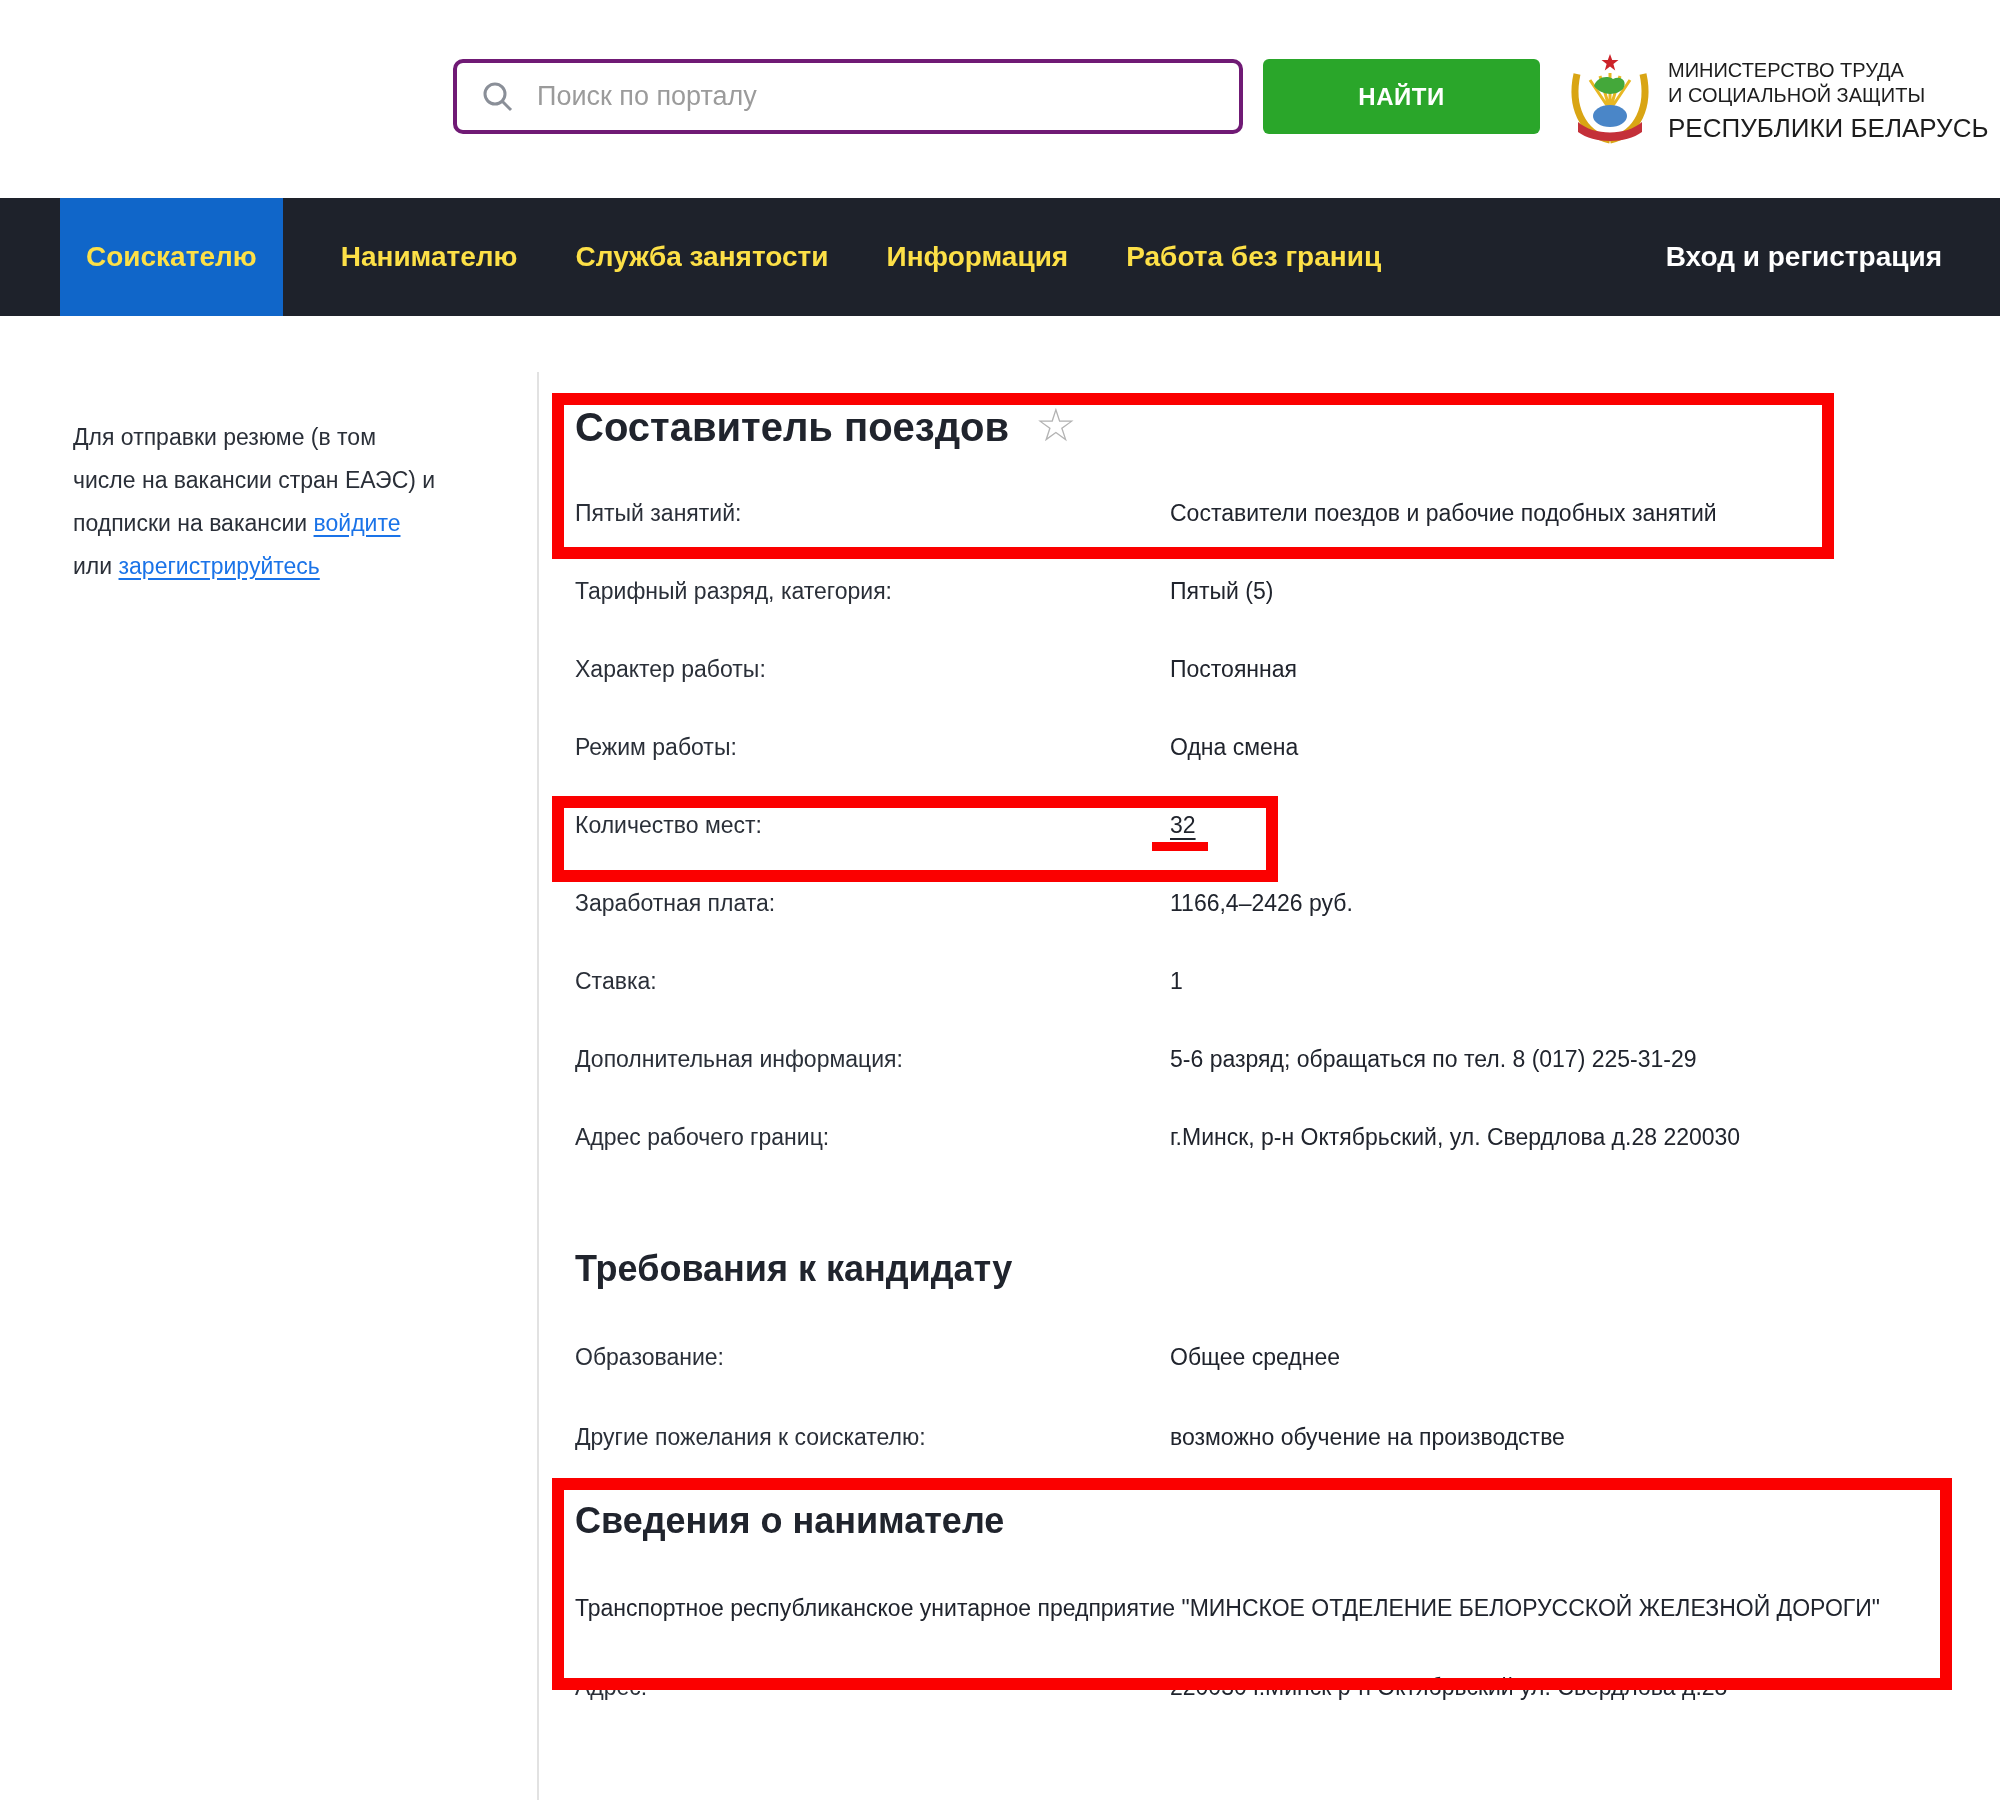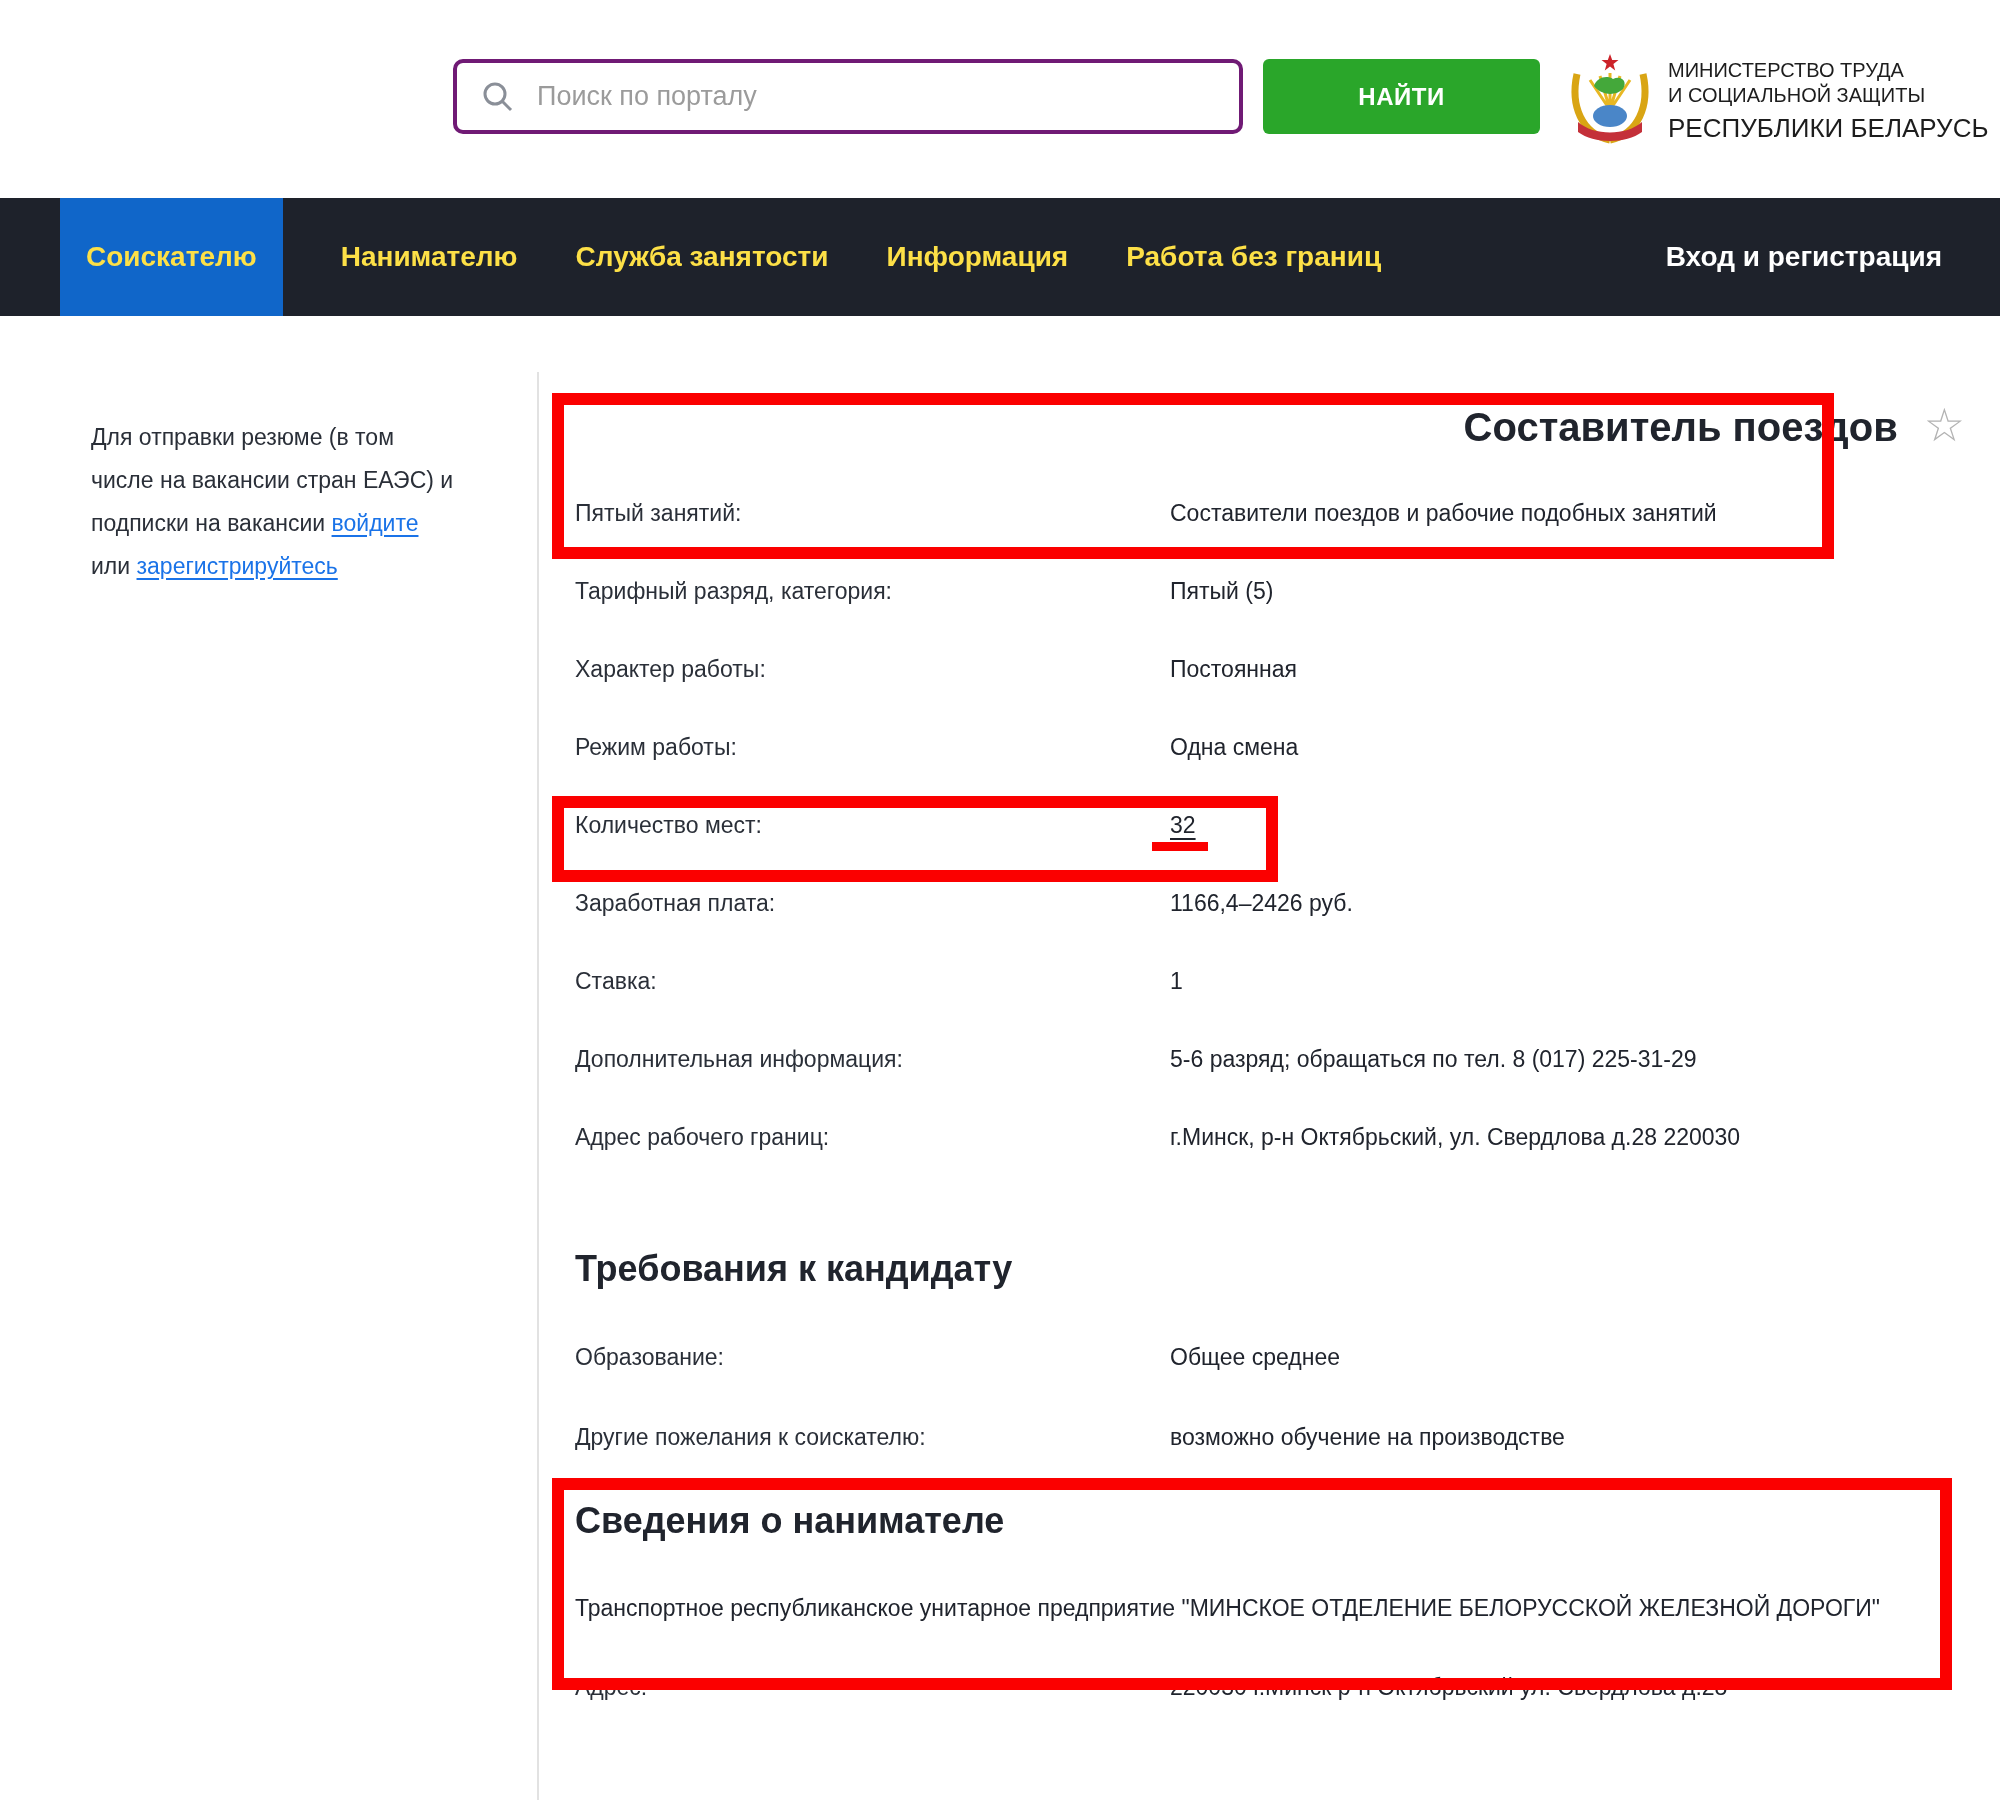--- a/index.html
+++ b/index.html
@@ -23,27 +23,27 @@
 
   
   .nav { position:absolute; left:0; top:198px; width:2000px; height:118px; background:#1e222b; display:flex; align-items:stretch; padding:0 58px 0 60px; }
   .nav-left { display:flex; align-items:stretch; }
   .nav-item { display:flex; align-items:center; color:#fde047; font-size:28px; font-weight:bold; white-space:nowrap; cursor:pointer; }
   .nav-left .nav-item:not(:first-child) { margin-left:58px; }
   .nav-item.active { background:#1066c9; padding:0 26px; }
   .nav-auth { margin-left:auto; display:flex; align-items:center; color:#fff; font-size:28px; font-weight:bold; white-space:nowrap; cursor:pointer; }
 
   
-  .sidebar { position:absolute; left:91px; top:416px; width:440px; font-size:23px; line-height:43px; color:#2a2f38; }
+  .sidebar { position:absolute; left:73px; top:416px; width:440px; font-size:23px; line-height:43px; color:#2a2f38; }
   .sidebar a { color:#1a73e8; text-decoration:underline; text-underline-offset:4px; cursor:pointer; }
   .v-divider { position:absolute; left:537px; top:372px; width:2px; height:1428px; background:#e2e2e2; }
 
   
   .main { position:absolute; left:575px; top:403px; width:1390px; }
-  .title-row { display:flex; align-items:flex-start; height:50px;justify-content:flex-end; }
+  .title-row { display:flex; align-items:flex-start; height:50px; }
   .title-row h1 { font-size:40px; line-height:48px; font-weight:bold; color:#20242d; }
   .star { font-size:46px; line-height:44px; color:#b3b3b3; margin-left:26px; cursor:pointer; }
   .rows { display:block; }
   .rows .row { display:flex; height:78px; padding-top:13px; align-items:flex-start; }
   .rows.req .row { height:80px; padding-top:14px; }
   .row-label { width:595px; flex:0 0 595px; font-size:23px; color:#2a2f38; }
   .row-value { font-size:23px; color:#20242d; }
   .row-value.u { text-decoration:underline; text-underline-offset:5px; }
   .sec-details { margin-top:34px; }
   .h2 { font-size:36px; line-height:42px; font-weight:bold; color:#20242d; }

